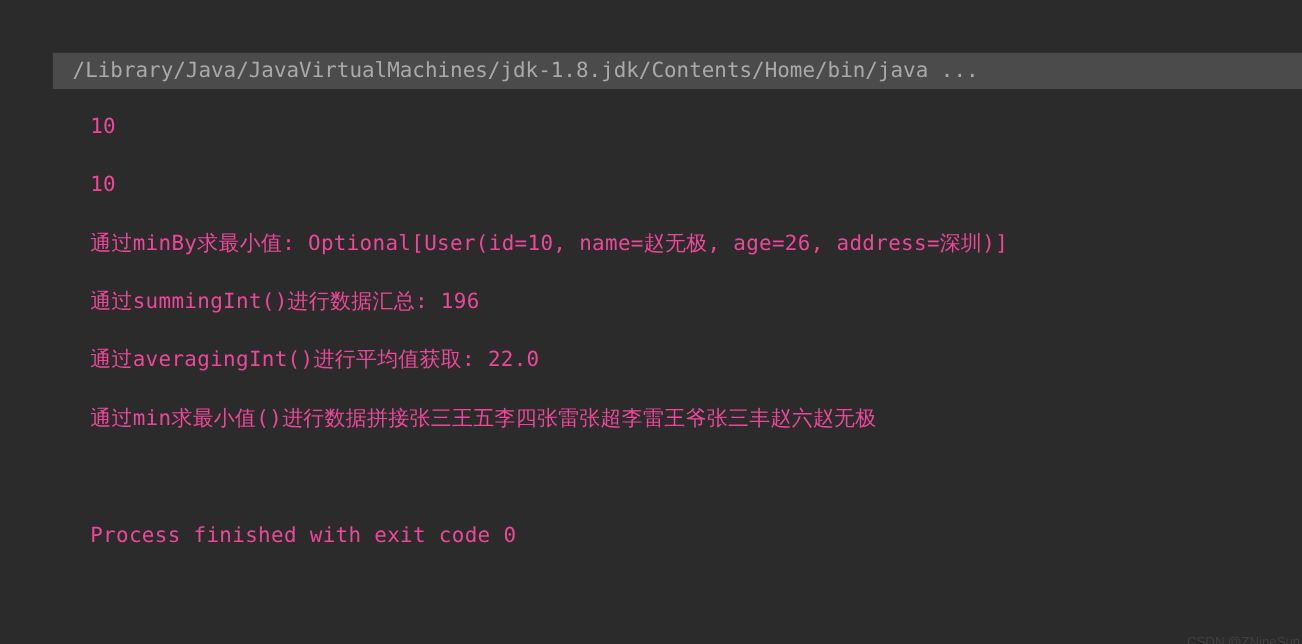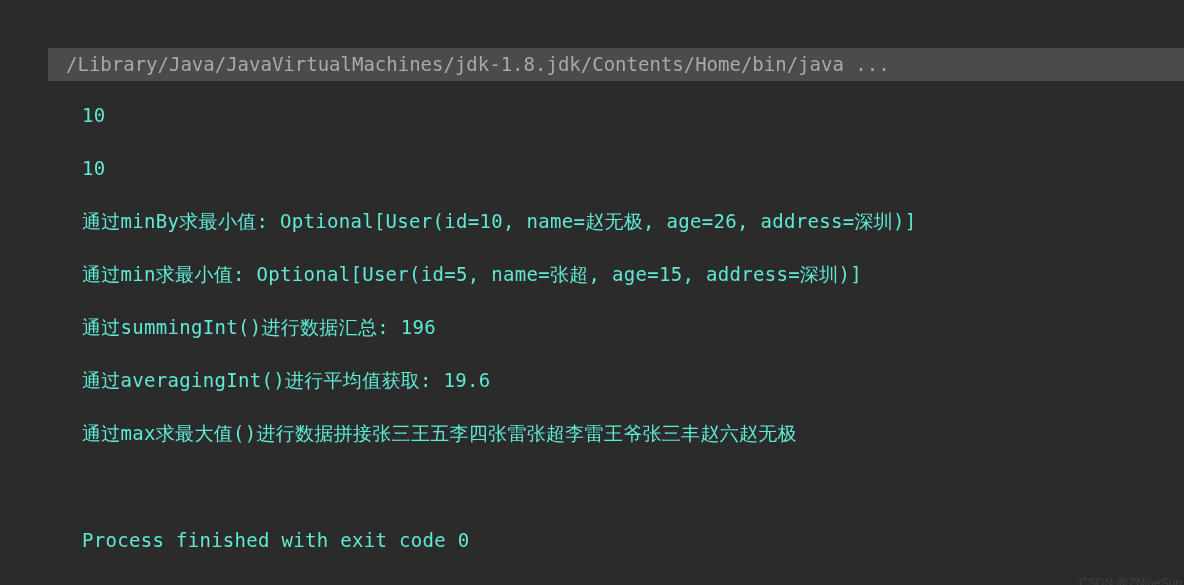--- a/index.html
+++ b/index.html
@@ -22,21 +22,21 @@
       padding: 0 18px 0 18px;
     }
     .command-line {
       background-color: #4b4b4b;
       color: #a9a9a9;
       padding: 2px 18px;
       margin: 0 -18px 0 -18px;
       line-height: 1.5;
     }
     .output-line {
-      color: #5eead4;
+      color: #ec4899;
       white-space: pre;
       letter-spacing: 0.3px;
     }
     .blank-line {
       height: 38px;
     }
     .watermark {
       position: absolute;
       bottom: 6px;
       right: 18px;
@@ -47,21 +47,20 @@
     }
   </style>
 </head>
 <body>
 
 <div class="console">
   <div class="command-line">/Library/Java/JavaVirtualMachines/jdk-1.8.jdk/Contents/Home/bin/java ...</div>
   <div class="output-line">10</div>
   <div class="output-line">10</div>
   <div class="output-line">通过minBy求最小值: Optional[User(id=10, name=赵无极, age=26, address=深圳)]</div>
-  <div class="output-line">通过min求最小值: Optional[User(id=5, name=张超, age=15, address=深圳)]</div>
   <div class="output-line">通过summingInt()进行数据汇总: 196</div>
-  <div class="output-line">通过averagingInt()进行平均值获取: 19.6</div>
-  <div class="output-line">通过max求最大值()进行数据拼接张三王五李四张雷张超李雷王爷张三丰赵六赵无极</div>
+  <div class="output-line">通过averagingInt()进行平均值获取: 22.0</div>
+  <div class="output-line">通过min求最小值()进行数据拼接张三王五李四张雷张超李雷王爷张三丰赵六赵无极</div>
   <div class="blank-line"></div>
   <div class="output-line">Process finished with exit code 0</div>
 </div>
 
 <div class="watermark">CSDN @ZNineSun</div>
 
 </body></html>

